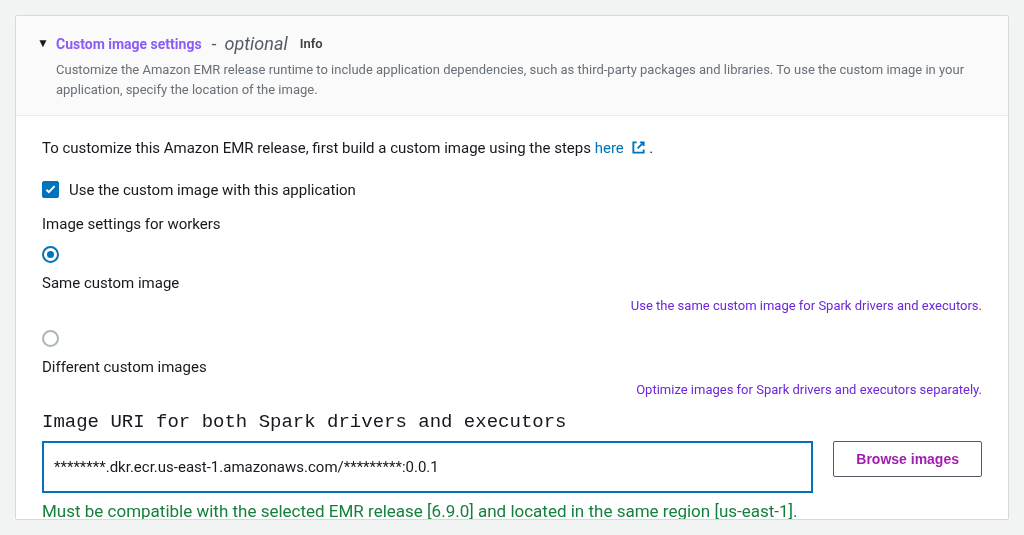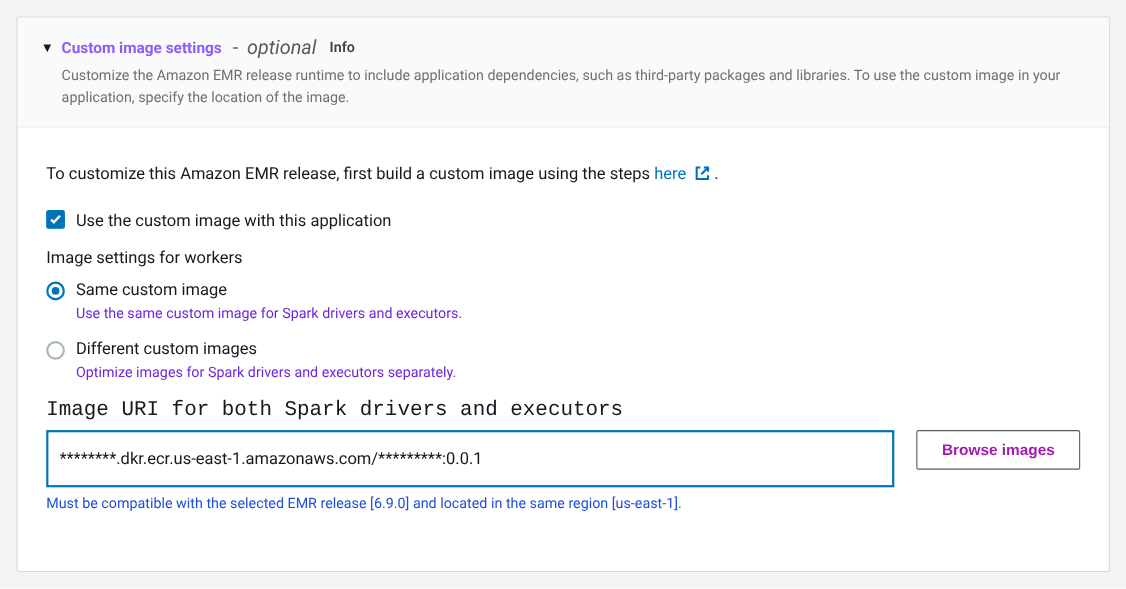--- a/index.html
+++ b/index.html
@@ -65,21 +65,20 @@
     color:#687078;
     line-height:1.5;
     margin-top:6px;
     padding-left:20px;
   }
   .panel-body { padding:22px 26px 12px 26px; flex:1; }
   .instr {
     font-size:15px;
     color:#16191f;
     line-height:1.4;
-    margin-top:10px;
   }
   .link-inline {
     color:#0073bb;
     cursor:pointer;
     font-size:15px;
   }
   .ext-icon {
     display:inline-flex;
     vertical-align:-2px;
     margin-left:3px;
@@ -102,21 +101,21 @@
     cursor:pointer;
   }
   .checkbox svg { width:13px; height:13px; }
   .checkbox-label { font-size:15px; color:#16191f; cursor:pointer; }
   .label-head {
     font-size:15px;
     color:#16191f;
     margin-top:16px;
     margin-bottom:10px;
   }
-  .radio-option { display:flex; gap:10px; margin-bottom:14px; }
+  .radio-option { display:flex; gap:10px; margin-bottom:14px;flex-direction:column; }
   .radio {
     width:17px;
     height:17px;
     border:2px solid #aab7b8;
     border-radius:50%;
     margin-top:3px;
     cursor:pointer;
     display:flex;
     align-items:center;
     justify-content:center;
@@ -150,22 +149,22 @@
     padding:0 22px;
     background:#fff;
     border:1px solid #545b64;
     color:#a21caf;
     font-size:14px;
     font-weight:700;
     border-radius:2px;
     cursor:pointer;
   }
   .hint {
-    font-size:13px;
-    color:#1d4ed8;
+    font-size:17px;
+    color:#15803d;
     margin-top:8px;
   }
 </style>
 </head>
 <body>
 
 <div class="panel">
   <div class="panel-header">
     <div class="title-line">
       <span class="triangle">▼</span>

